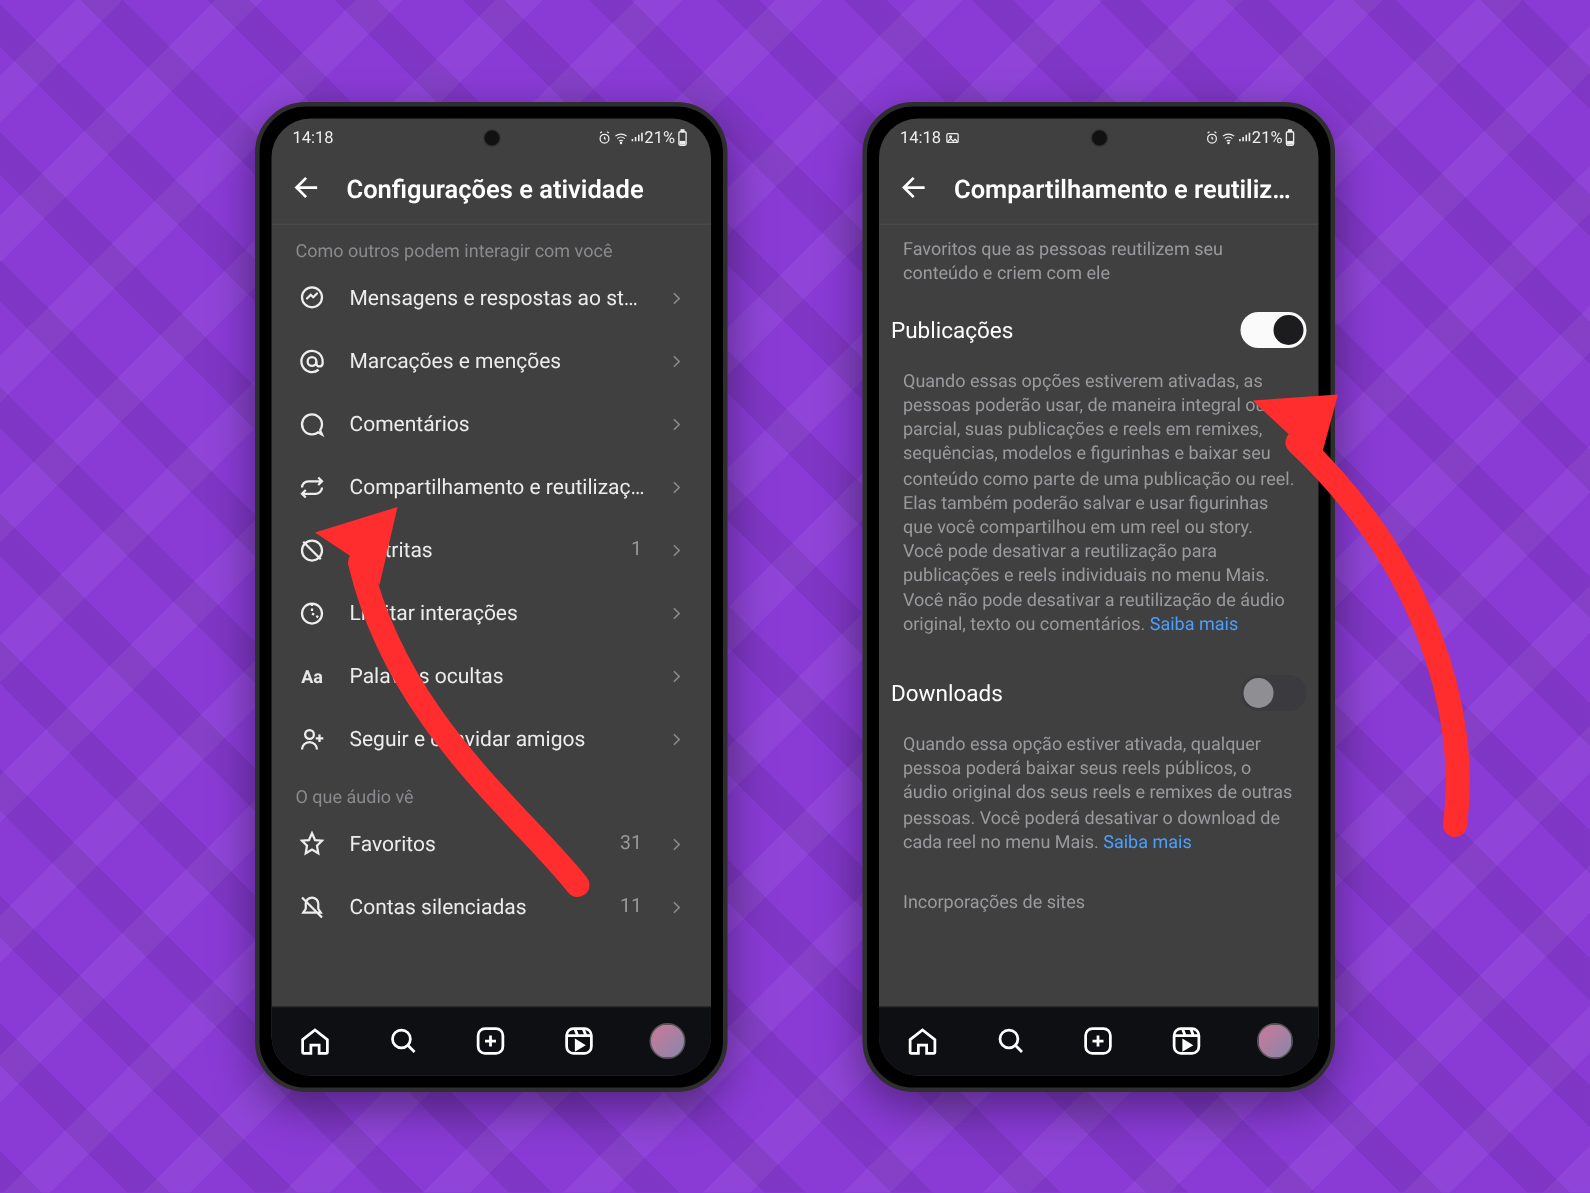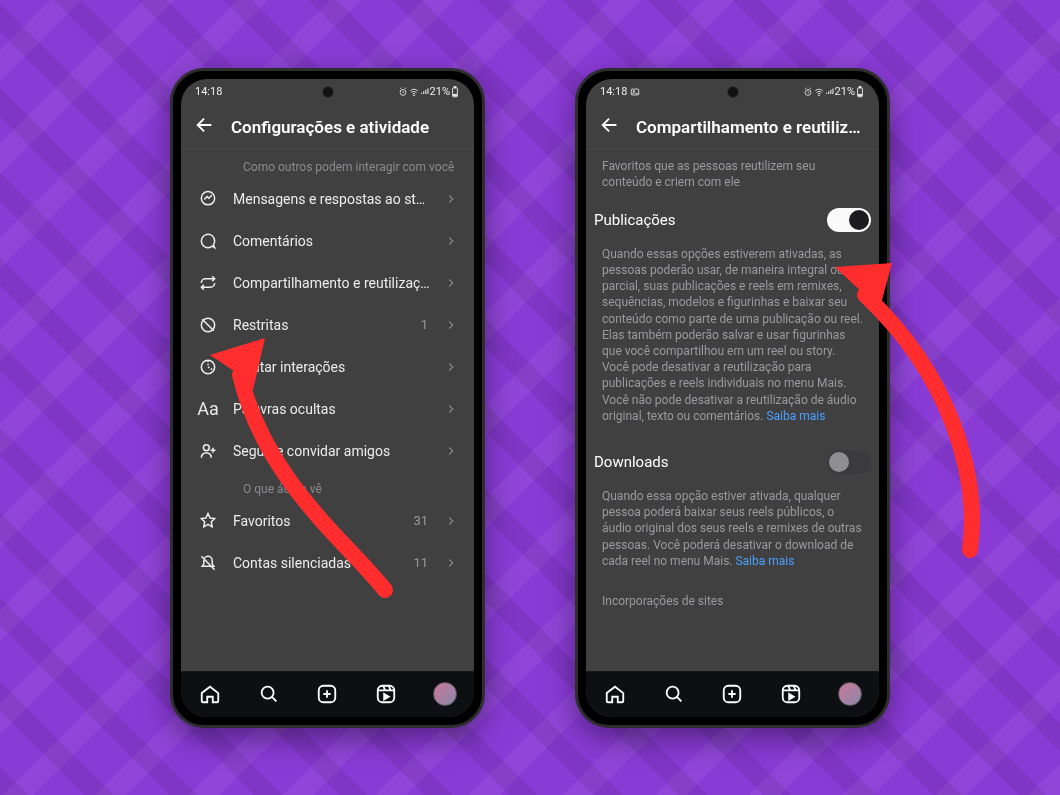--- a/index.html
+++ b/index.html
@@ -53,21 +53,20 @@
     border-bottom:1px solid rgba(255,255,255,0.05);
   }
   .hdr .back{width:24px;height:24px;display:flex;align-items:center;justify-content:center;}
   .hdr h1{font-size:17px;font-weight:600;color:#fff;white-space:nowrap;overflow:hidden;text-overflow:ellipsis;flex:1}
 
   .scroll{flex:1;overflow:hidden;padding-bottom:50px}
 
   .section-label{
     color:#8a8a8f;font-size:12px;
     padding:10px 16px 4px;
-    margin-left:46px;
   }
   .row{
     display:flex;align-items:center;gap:14px;
     padding:10px 16px;
     min-height:40px;
   }
   .row .ico{width:22px;height:22px;display:flex;align-items:center;justify-content:center;color:#e8e8e8}
   .row .lbl{flex:1;font-size:14px;color:#ececec;white-space:nowrap;overflow:hidden;text-overflow:ellipsis}
   .row .meta{font-size:13px;color:#999;margin-right:2px}
   .row .chev{color:#888;display:flex}
@@ -157,20 +156,34 @@
         <span class="lbl">Mensagens e respostas ao story</span>
         <span class="chev">
             <svg width="14" height="14" viewBox="0 0 24 24" fill="none" stroke="#888" stroke-width="2">
               <path d="M9 6l6 6-6 6"></path>
             </svg>
           </span>
       </div>
       <div class="row">
         <span class="ico">
             <svg width="20" height="20" viewBox="0 0 24 24" fill="none" stroke="#eee" stroke-width="1.8">
+              <circle cx="12" cy="12" r="3.5"></circle>
+              <path d="M15.5 12v1.5a2.5 2.5 0 0 0 5 0V12a8.5 8.5 0 1 0-3.2 6.6"></path>
+            </svg>
+          </span>
+        <span class="lbl">Marcações e menções</span>
+        <span class="chev">
+            <svg width="14" height="14" viewBox="0 0 24 24" fill="none" stroke="#888" stroke-width="2">
+              <path d="M9 6l6 6-6 6"></path>
+            </svg>
+          </span>
+      </div>
+      <div class="row">
+        <span class="ico">
+            <svg width="20" height="20" viewBox="0 0 24 24" fill="none" stroke="#eee" stroke-width="1.8">
               <path d="M20 12a8 8 0 1 0-3 6.2L20 20l-1.5-3.5A7.9 7.9 0 0 0 20 12z"></path>
             </svg>
           </span>
         <span class="lbl">Comentários</span>
         <span class="chev">
             <svg width="14" height="14" viewBox="0 0 24 24" fill="none" stroke="#888" stroke-width="2">
               <path d="M9 6l6 6-6 6"></path>
             </svg>
           </span>
       </div>
@@ -210,21 +223,21 @@
             </svg>
           </span>
         <span class="lbl">Limitar interações</span>
         <span class="chev">
             <svg width="14" height="14" viewBox="0 0 24 24" fill="none" stroke="#888" stroke-width="2">
               <path d="M9 6l6 6-6 6"></path>
             </svg>
           </span>
       </div>
       <div class="row">
-        <span class="ico" style="font-size:18px;font-weight:400">Aa</span>
+        <span class="ico" style="font-size:12px;font-weight:700">Aa</span>
         <span class="lbl">Palavras ocultas</span>
         <span class="chev">
             <svg width="14" height="14" viewBox="0 0 24 24" fill="none" stroke="#888" stroke-width="2">
               <path d="M9 6l6 6-6 6"></path>
             </svg>
           </span>
       </div>
       <div class="row">
         <span class="ico">
             <svg width="20" height="20" viewBox="0 0 24 24" fill="none" stroke="#eee" stroke-width="1.8">

